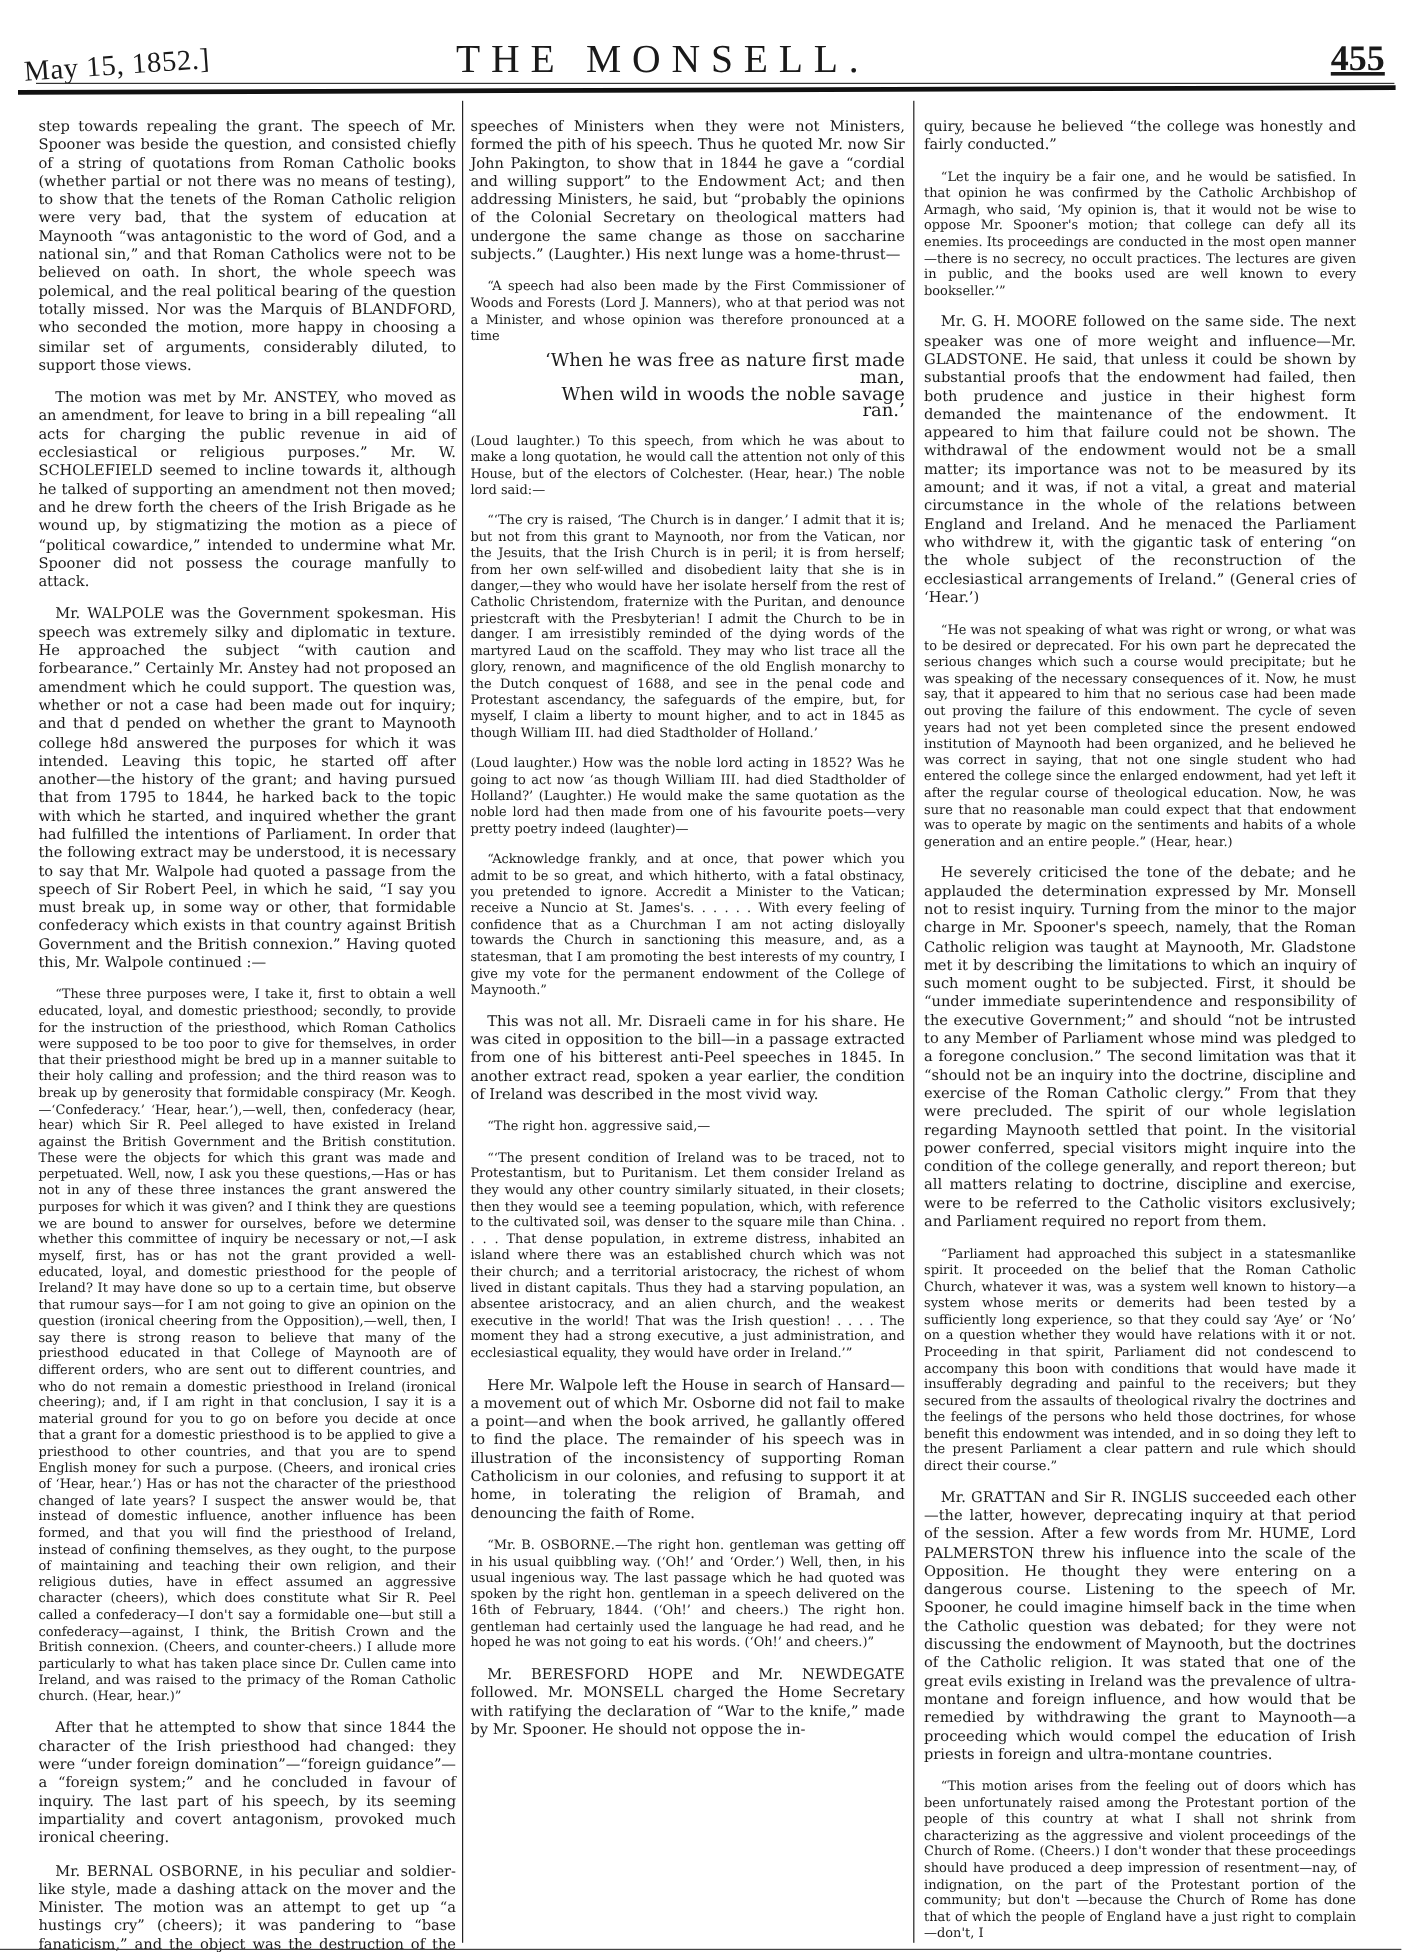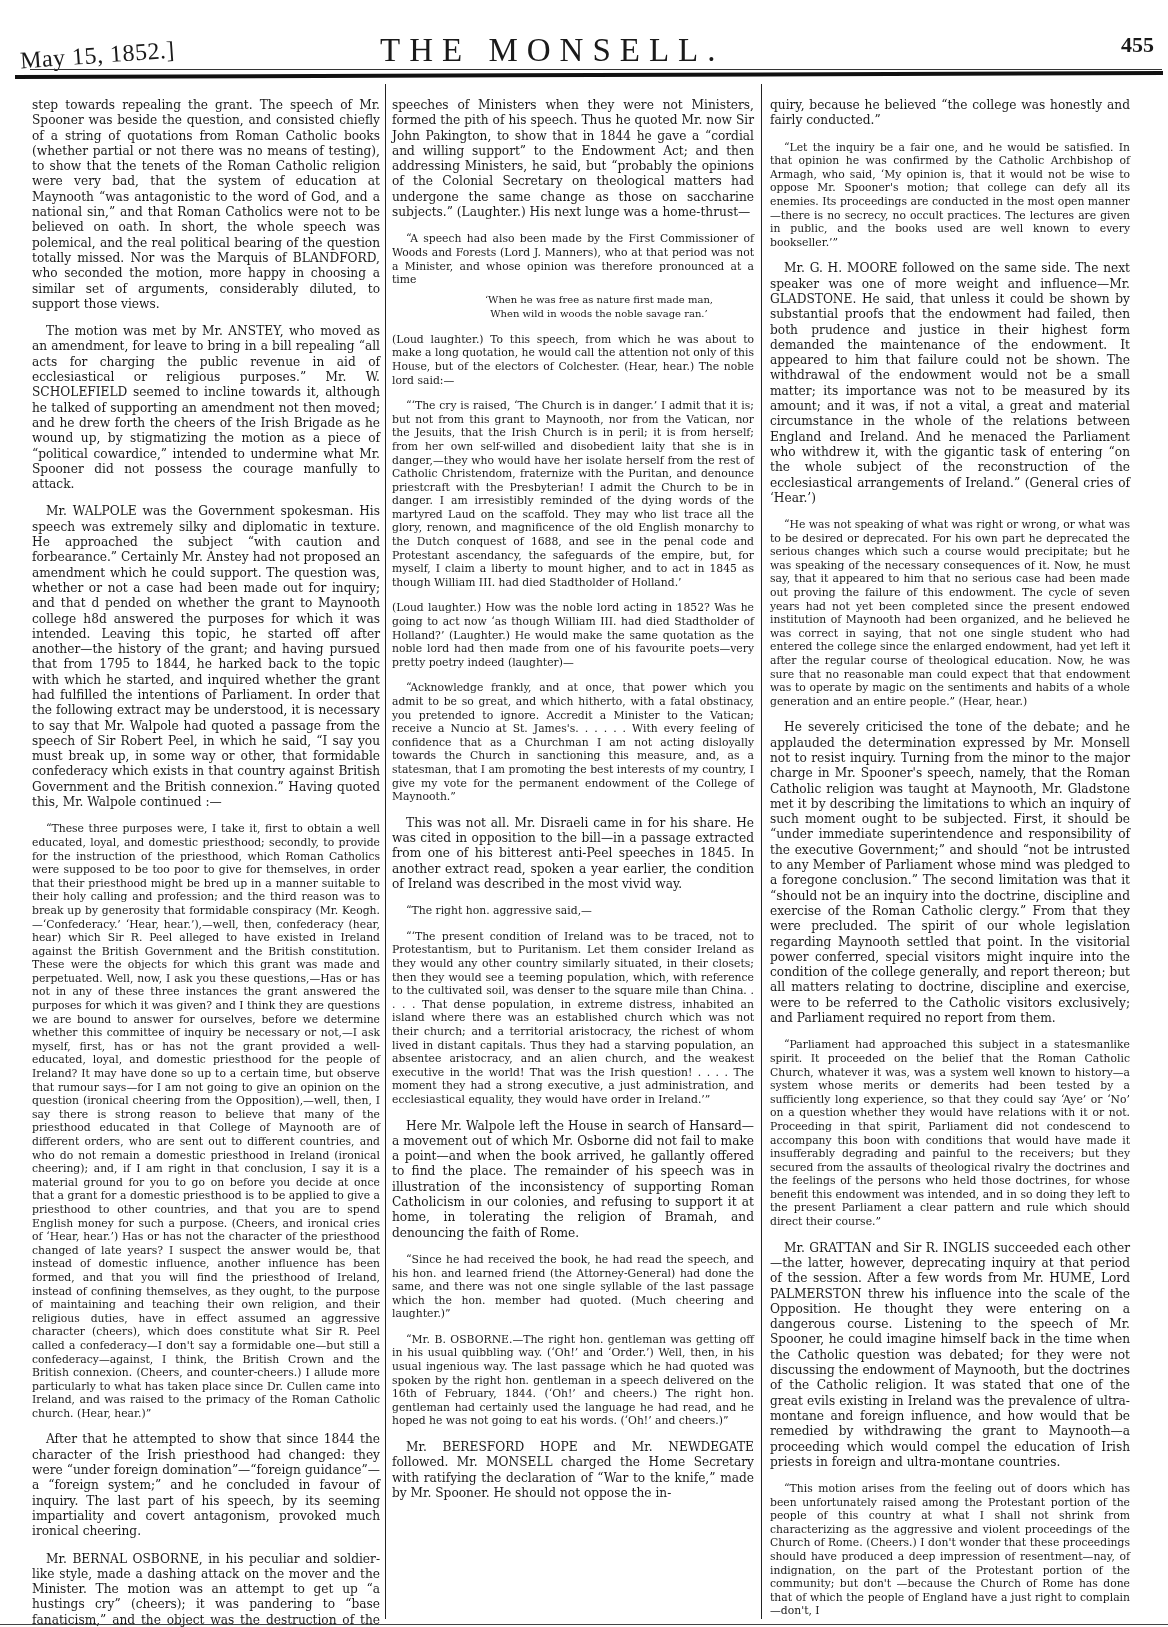--- a/index.html
+++ b/index.html
@@ -3,34 +3,34 @@
 <meta charset="utf-8">
 <style>
   html, body { margin: 0; padding: 0; }
   body {
     width: 1168px; height: 1627px; background: #ffffff; color: #1a1a1a;
     font-family: "DejaVu Serif", "Liberation Serif", serif; overflow: hidden; position: relative;
   }
   .masthead { position: absolute; left: 0; top: 0; width: 1168px; height: 80px; }
   .mh-date { position: absolute; left: 20px; top: 42px; font-size: 24px; font-family: "Liberation Serif", serif; transform: rotate(-4deg); letter-spacing: 0.5px; }
   .mh-title { position: absolute; left: 380px; top: 32px; font-size: 33px; letter-spacing: 9px; font-family: "Liberation Serif", serif; }
-  .mh-page { position: absolute; right: 14px; top: 32px; font-size: 22px; font-family: "Liberation Serif", serif; font-weight: bold; }
+  .mh-page { position: absolute; right: 14px; top: 32px; font-size: 30px; font-family: "Liberation Serif", serif; font-weight: bold; text-decoration: underline; }
   .rule-thick { position: absolute; left: 15px; top: 73px; width: 1148px; height: 4px; background: #111; transform: skewY(-0.2deg); }
   .rule-thin { position: absolute; left: 30px; top: 69px; width: 1132px; height: 1px; background: #333; }
   .col { position: absolute; top: 86px; font-size: 12.2px; line-height: 15.3px; text-align: justify; hyphens: manual; }
   .col1 { left: 32px; width: 348px; }
   .col2 { left: 392px; width: 362px; }
   .col3 { left: 770px; width: 360px; }
   .divider { position: absolute; top: 84px; width: 1px; background: #222; height: 1535px; }
   .d1 { left: 385px; }
   .d2 { left: 761px; }
   p { margin: 12px 0 5px 0; text-indent: 14px; }
   p.noindent { text-indent: 0; }
   p.quote { font-size: 10.8px; line-height: 13.6px; margin-bottom: 6px; }
-  p.verse { text-align: center; text-indent: 0; padding-left: 52px; margin: 2px 0 4px 0; font-size: 10px; line-height: 14px; }
+  p.verse { text-align: right; text-indent: 0; padding-left: 52px; margin: 2px 0 4px 0; font-size: 15px; line-height: 14px; }
   .bottom-rule { position: absolute; left: 0; top: 1624px; width: 1168px; height: 1px; background: #444; }
 </style>
 </head>
 <body>
 
 <div class="masthead">
   <div class="mh-date">May 15, 1852.]</div>
   <div class="mh-title">THE MONSELL.</div>
   <div class="mh-page">455</div>
   <div class="rule-thin"></div>
@@ -53,21 +53,20 @@
     <p class="quote">“A speech had also been made by the First Commissioner of Woods and Forests (Lord J. Manners), who at that period was not a Minister, and whose opinion was therefore pronounced at a time</p>
     <p class="verse">‘When he was free as nature first made man,<br>When wild in woods the noble savage ran.’</p>
     <p class="quote noindent">(Loud laughter.) To this speech, from which he was about to make a long quotation, he would call the attention not only of this House, but of the electors of Colchester. (Hear, hear.) The noble lord said:—</p>
     <p class="quote">“‘The cry is raised, ‘The Church is in danger.’ I admit that it is; but not from this grant to Maynooth, nor from the Vatican, nor the Jesuits, that the Irish Church is in peril; it is from herself; from her own self-willed and disobedient laity that she is in danger,—they who would have her isolate herself from the rest of Catholic Christendom, fraternize with the Puritan, and denounce priestcraft with the Presbyterian! I admit the Church to be in danger. I am irresistibly reminded of the dying words of the martyred Laud on the scaffold. They may who list trace all the glory, renown, and magnificence of the old English monarchy to the Dutch conquest of 1688, and see in the penal code and Protestant ascendancy, the safeguards of the empire, but, for myself, I claim a liberty to mount higher, and to act in 1845 as though William III. had died Stadtholder of Holland.’</p>
     <p class="quote noindent">(Loud laughter.) How was the noble lord acting in 1852? Was he going to act now ‘as though William III. had died Stadtholder of Holland?’ (Laughter.) He would make the same quotation as the noble lord had then made from one of his favourite poets—very pretty poetry indeed (laughter)—</p>
     <p class="quote">“Acknowledge frankly, and at once, that power which you admit to be so great, and which hitherto, with a fatal obstinacy, you pretended to ignore. Accredit a Minister to the Vatican; receive a Nuncio at St. James's. . . . . . With every feeling of confidence that as a Churchman I am not acting disloyally towards the Church in sanctioning this measure, and, as a statesman, that I am promoting the best interests of my country, I give my vote for the permanent endowment of the College of Maynooth.”</p>
     <p>This was not all. Mr. Disraeli came in for his share. He was cited in opposition to the bill—in a passage extracted from one of his bitterest anti-Peel speeches in 1845. In another extract read, spoken a year earlier, the condition of Ireland was described in the most vivid way.</p>
     <p class="quote">“The right hon. aggressive said,—</p>
     <p class="quote">“‘The present condition of Ireland was to be traced, not to Protestantism, but to Puritanism. Let them consider Ireland as they would any other country similarly situated, in their closets; then they would see a teeming population, which, with reference to the cultivated soil, was denser to the square mile than China. . . . . That dense population, in extreme distress, inhabited an island where there was an established church which was not their church; and a territorial aristocracy, the richest of whom lived in distant capitals. Thus they had a starving population, an absentee aristocracy, and an alien church, and the weakest executive in the world! That was the Irish question! . . . . The moment they had a strong executive, a just administration, and ecclesiastical equality, they would have order in Ireland.’”</p>
     <p>Here Mr. Walpole left the House in search of Hansard—a movement out of which Mr. Osborne did not fail to make a point—and when the book arrived, he gallantly offered to find the place. The remainder of his speech was in illustration of the inconsistency of supporting Roman Catholicism in our colonies, and refusing to support it at home, in tolerating the religion of Bramah, and denouncing the faith of Rome.</p>
-    <p class="quote">“Since he had received the book, he had read the speech, and his hon. and learned friend (the Attorney-General) had done the same, and there was not one single syllable of the last passage which the hon. member had quoted. (Much cheering and laughter.)”</p>
     <p class="quote">“Mr. B. OSBORNE.—The right hon. gentleman was getting off in his usual quibbling way. (‘Oh!’ and ‘Order.’) Well, then, in his usual ingenious way. The last passage which he had quoted was spoken by the right hon. gentleman in a speech delivered on the 16th of February, 1844. (‘Oh!’ and cheers.) The right hon. gentleman had certainly used the language he had read, and he hoped he was not going to eat his words. (‘Oh!’ and cheers.)”</p>
     <p>Mr. BERESFORD HOPE and Mr. NEWDEGATE followed. Mr. MONSELL charged the Home Secretary with ratifying the declaration of “War to the knife,” made by Mr. Spooner. He should not oppose the in-</p>
   </div>
 <div class="col col3">
     <p class="noindent">quiry, because he believed “the college was honestly and fairly conducted.”</p>
     <p class="quote">“Let the inquiry be a fair one, and he would be satisfied. In that opinion he was confirmed by the Catholic Archbishop of Armagh, who said, ‘My opinion is, that it would not be wise to oppose Mr. Spooner's motion; that college can defy all its enemies. Its proceedings are conducted in the most open manner—there is no secrecy, no occult practices. The lectures are given in public, and the books used are well known to every bookseller.’”</p>
     <p>Mr. G. H. MOORE followed on the same side. The next speaker was one of more weight and influence—Mr. GLADSTONE. He said, that unless it could be shown by substantial proofs that the endowment had failed, then both prudence and justice in their highest form demanded the maintenance of the endowment. It appeared to him that failure could not be shown. The withdrawal of the endowment would not be a small matter; its importance was not to be measured by its amount; and it was, if not a vital, a great and material circumstance in the whole of the relations between England and Ireland. And he menaced the Parliament who withdrew it, with the gigantic task of entering “on the whole subject of the reconstruction of the ecclesiastical arrangements of Ireland.” (General cries of ‘Hear.’)</p>
     <p class="quote">“He was not speaking of what was right or wrong, or what was to be desired or deprecated. For his own part he deprecated the serious changes which such a course would precipitate; but he was speaking of the necessary consequences of it. Now, he must say, that it appeared to him that no serious case had been made out proving the failure of this endowment. The cycle of seven years had not yet been completed since the present endowed institution of Maynooth had been organized, and he believed he was correct in saying, that not one single student who had entered the college since the enlarged endowment, had yet left it after the regular course of theological education. Now, he was sure that no reasonable man could expect that that endowment was to operate by magic on the sentiments and habits of a whole generation and an entire people.” (Hear, hear.)</p>
     <p>He severely criticised the tone of the debate; and he applauded the determination expressed by Mr. Monsell not to resist inquiry. Turning from the minor to the major charge in Mr. Spooner's speech, namely, that the Roman Catholic religion was taught at Maynooth, Mr. Gladstone met it by describing the limitations to which an inquiry of such moment ought to be subjected. First, it should be “under immediate superintendence and responsibility of the executive Government;” and should “not be intrusted to any Member of Parliament whose mind was pledged to a foregone conclusion.” The second limitation was that it “should not be an inquiry into the doctrine, discipline and exercise of the Roman Catholic clergy.” From that they were precluded. The spirit of our whole legislation regarding Maynooth settled that point. In the visitorial power conferred, special visitors might inquire into the condition of the college generally, and report thereon; but all matters relating to doctrine, discipline and exercise, were to be referred to the Catholic visitors exclusively; and Parliament required no report from them.</p>
     <p class="quote">“Parliament had approached this subject in a statesmanlike spirit. It proceeded on the belief that the Roman Catholic Church, whatever it was, was a system well known to history—a system whose merits or demerits had been tested by a sufficiently long experience, so that they could say ‘Aye’ or ‘No’ on a question whether they would have relations with it or not. Proceeding in that spirit, Parliament did not condescend to accompany this boon with conditions that would have made it insufferably degrading and painful to the receivers; but they secured from the assaults of theological rivalry the doctrines and the feelings of the persons who held those doctrines, for whose benefit this endowment was intended, and in so doing they left to the present Parliament a clear pattern and rule which should direct their course.”</p>

